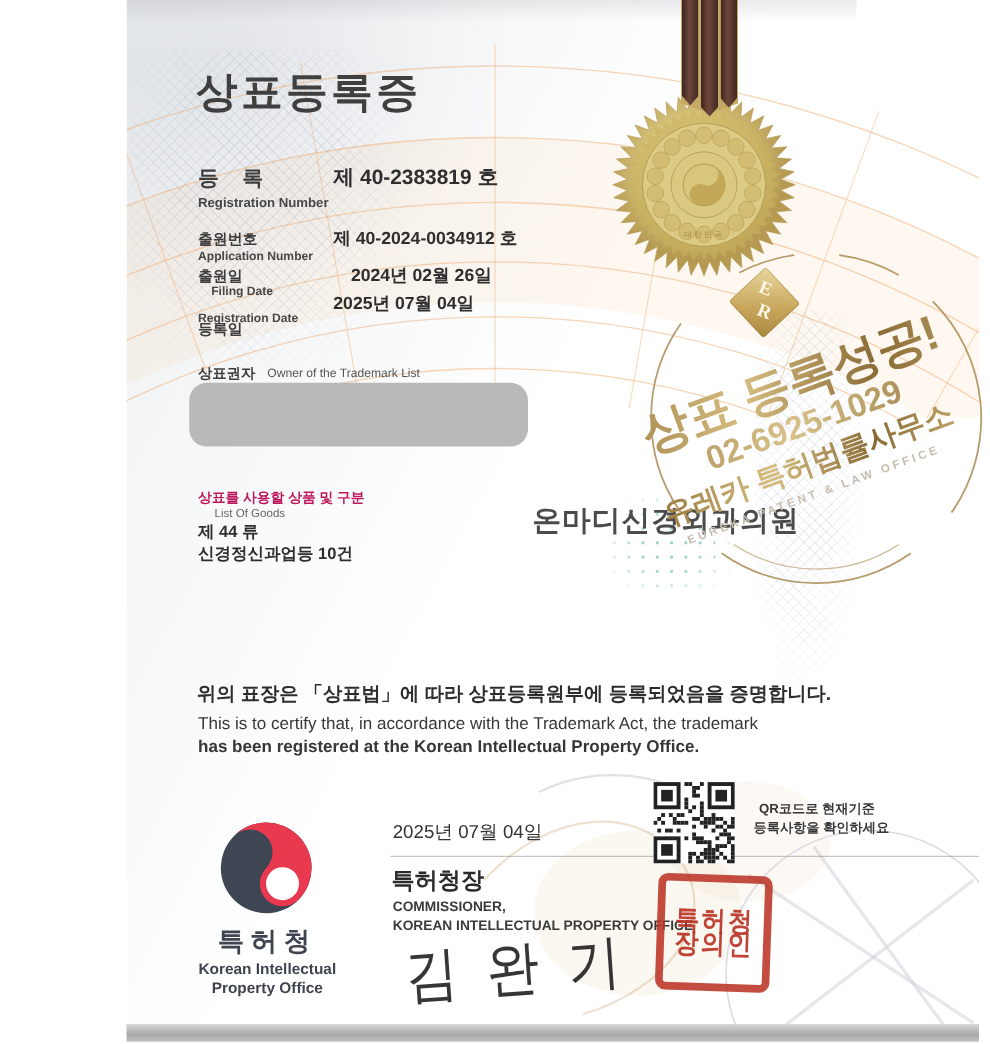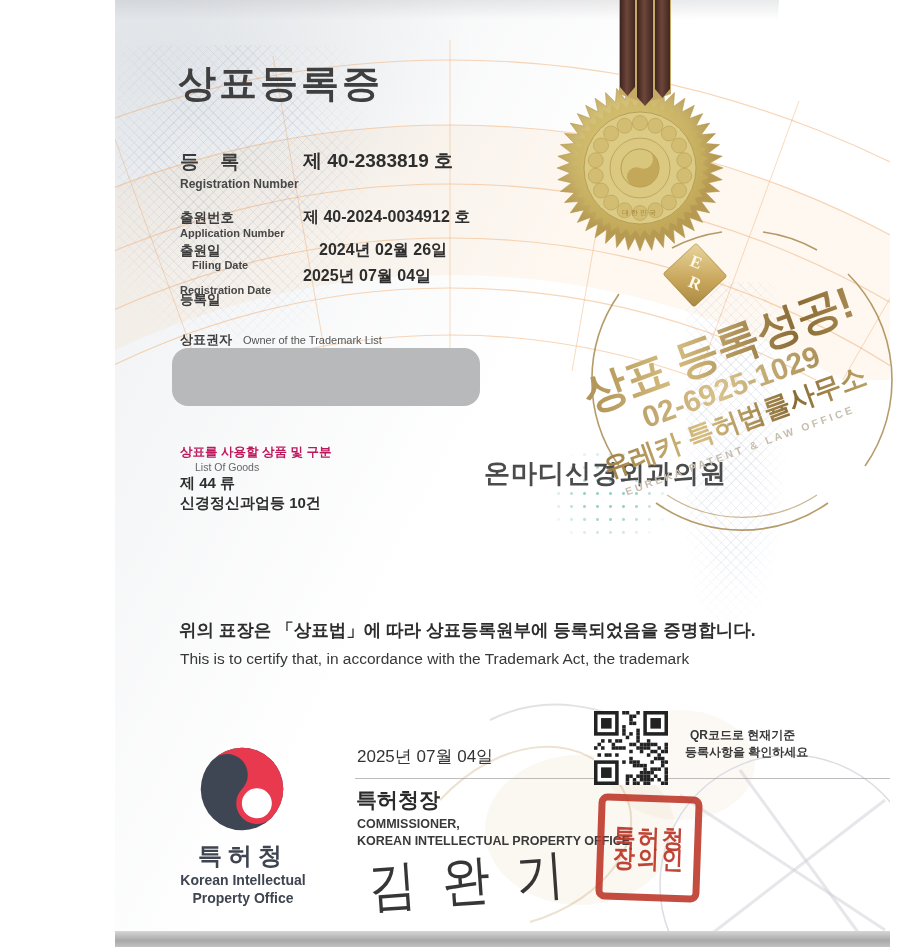--- a/index.html
+++ b/index.html
@@ -198,20 +198,21 @@
       <span style="left:23px;top:19px;font-size:17px;transform:rotate(-25deg);">R</span>
     </div>
     <div class="abs nw goldtxt" style="left:533px;top:320px;width:370px;text-align:center;transform:rotate(-20deg);font-size:44px;font-weight:800;letter-spacing:-1px;z-index:6;">상표 등록성공!</div>
     <div class="abs nw goldtxt2" style="left:601px;top:370px;width:260px;text-align:center;transform:rotate(-20deg);font-size:30px;font-weight:600;z-index:6;">02-6925-1029</div>
     <div class="abs nw goldtxt" style="left:595px;top:404px;width:280px;text-align:center;transform:rotate(-20deg);font-size:27px;font-weight:700;z-index:6;">유레카 특허법률사무소</div>
     <div class="abs nw" style="left:610px;top:444px;width:260px;text-align:center;transform:rotate(-20deg);font-size:10.5px;font-weight:600;letter-spacing:3px;color:#c6bdae;z-index:6;">EUREKA PATENT &amp; LAW OFFICE</div>
   </div>
 
   <div class="abs nw" style="left:179px;top:618px;font-size:17.5px;font-weight:600;color:#2d2d2d;z-index:5;">위의 표장은 「상표법」에 따라 상표등록원부에 등록되었음을 증명합니다.</div>
   <div class="abs nw" style="left:180px;top:650px;font-size:15.5px;font-weight:400;color:#373737;z-index:5;">This is to certify that, in accordance with the Trademark Act, the trademark</div>
+  <div class="abs nw" style="left:180px;top:671px;font-size:15.5px;font-weight:700;color:#373737;z-index:5;">has been registered at the Korean Intellectual Property Office.</div>
 
   <div class="abs nw" style="left:357px;top:745px;font-size:17px;font-weight:500;color:#333;z-index:5;">2025년 07월 04일</div>
   <div class="abs" style="left:355px;top:778px;width:535px;height:1px;background:#9a9a9a;opacity:.65;z-index:5;"></div>
 
   <div class="abs nw" style="left:356px;top:786px;font-size:21px;font-weight:700;color:#2b2b2b;z-index:5;">특허청장</div>
   <div class="abs nw" style="left:357px;top:817px;font-size:12.5px;font-weight:700;color:#3a3a3a;z-index:5;">COMMISSIONER,</div>
   <div class="abs nw" style="left:357px;top:834px;font-size:12.5px;font-weight:700;color:#3a3a3a;z-index:5;">KOREAN INTELLECTUAL PROPERTY OFFICE</div>
 
   <div class="abs nw" style="left:368px;top:848px;font-size:48px;font-weight:400;color:#1b1b1b;letter-spacing:26px;transform:rotate(-4deg) scale(1,1.12);opacity:.88;z-index:5;">김완기</div>
 

